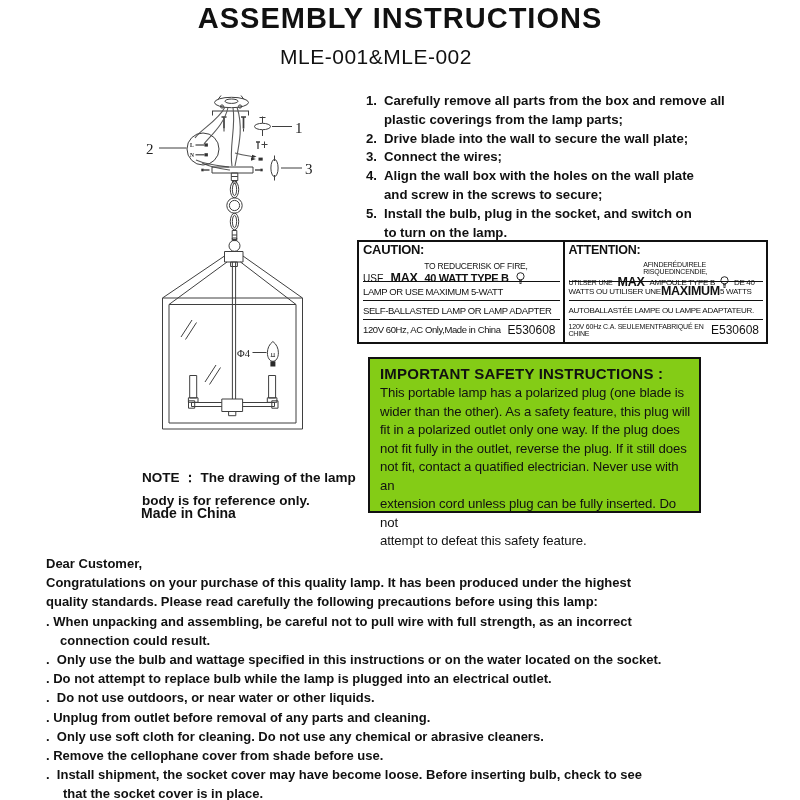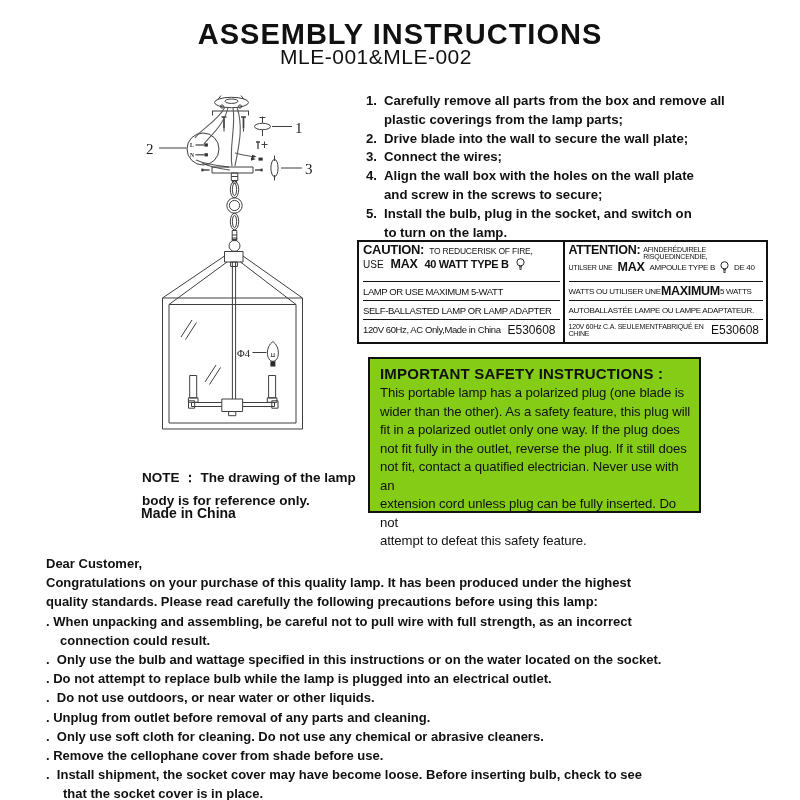--- a/index.html
+++ b/index.html
@@ -2,21 +2,21 @@
 <html><head>
 <meta charset="utf-8">
 <style>
   html,body { margin:0; padding:0; background:#e8e8e8; }
   .page {
     position:relative; width:800px; height:800px; margin:0 auto;
     background:#ffffff; color:#111; overflow:hidden;
     font-family:"Liberation Sans", sans-serif;
   }
   
-  .title { position:absolute; top:18px; left:0; width:100%; text-align:center;
+  .title { position:absolute; top:2px; left:0; width:100%; text-align:center;
            font-size:29px; font-weight:bold; letter-spacing:1px; }
   .subtitle { position:absolute; top:45px; left:0; width:94%; text-align:center;
               font-size:21px; letter-spacing:.5px; }
   
   .diagram { position:absolute; left:125px; top:85px; width:210px; height:395px; }
   .diagram * { vector-effect:non-scaling-stroke; }
   .diagram text { font-family:"Liberation Serif", serif; fill:#222; stroke:none; }
   
   .steps { position:absolute; left:366px; top:92px; width:412px; margin:0; padding:0;
            list-style:none; font-weight:bold; font-size:13.2px; line-height:18.8px; }
@@ -26,24 +26,24 @@
   
   .caution-box { position:absolute; left:357px; top:240px; width:407px; height:100px;
                  border:2.5px solid #111; display:flex; background:#fff; }
   .half { width:50%; box-sizing:border-box; padding:0 3px 0 4px; display:flex; flex-direction:column; }
   .half.fr { border-left:2px solid #111; }
   .crow { border-bottom:1.2px solid #111; box-sizing:border-box; }
   .r1 { height:40px; padding-top:1px; }
   .r2, .r3 { height:19px; display:flex; align-items:center; }
   .r4 { height:19px; display:flex; justify-content:space-between; align-items:center;
         padding-right:4px; border-bottom:none; }
-  .l1 { display:flex; gap:5px; align-items:flex-start; }
+  .l1 { display:flex; align-items:flex-start; }
   .l2 { display:flex; gap:7px; align-items:center; }
   .cap-head { font-weight:bold; font-size:13px; letter-spacing:-.3px; line-height:14px; }
-  .cap-sub  { font-size:8.5px; letter-spacing:-.2px; padding-top:3px; }
+  .cap-sub  { font-size:8.5px; letter-spacing:-.2px; padding-top:18px; }
   .use  { font-size:10px; }
   .max  { font-weight:bold; font-size:12.5px; letter-spacing:-.3px; }
   .watt { font-weight:bold; font-size:11px; letter-spacing:-.3px; }
   .cond { font-size:9.5px; letter-spacing:-.4px; }
   .cert { font-size:12px; }
   .fr .cap-head { font-size:12.5px; }
   .fr-small { font-size:7px; letter-spacing:-.2px; }
   .fr-mid   { font-size:8px; letter-spacing:-.3px; }
   .fr .l1 { gap:3px; } .fr .l2 { gap:5px; }
   .bulb-ic { flex:none; }

